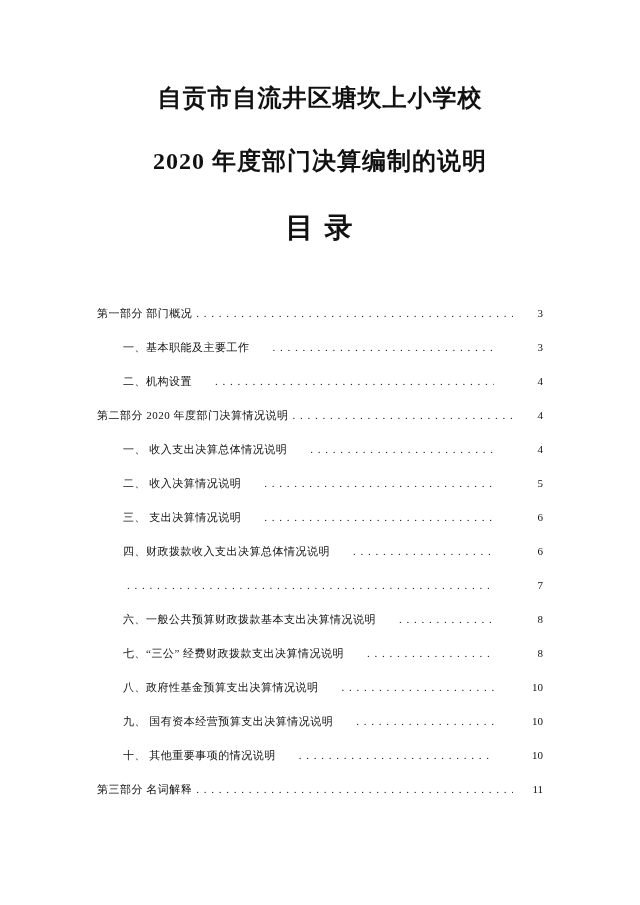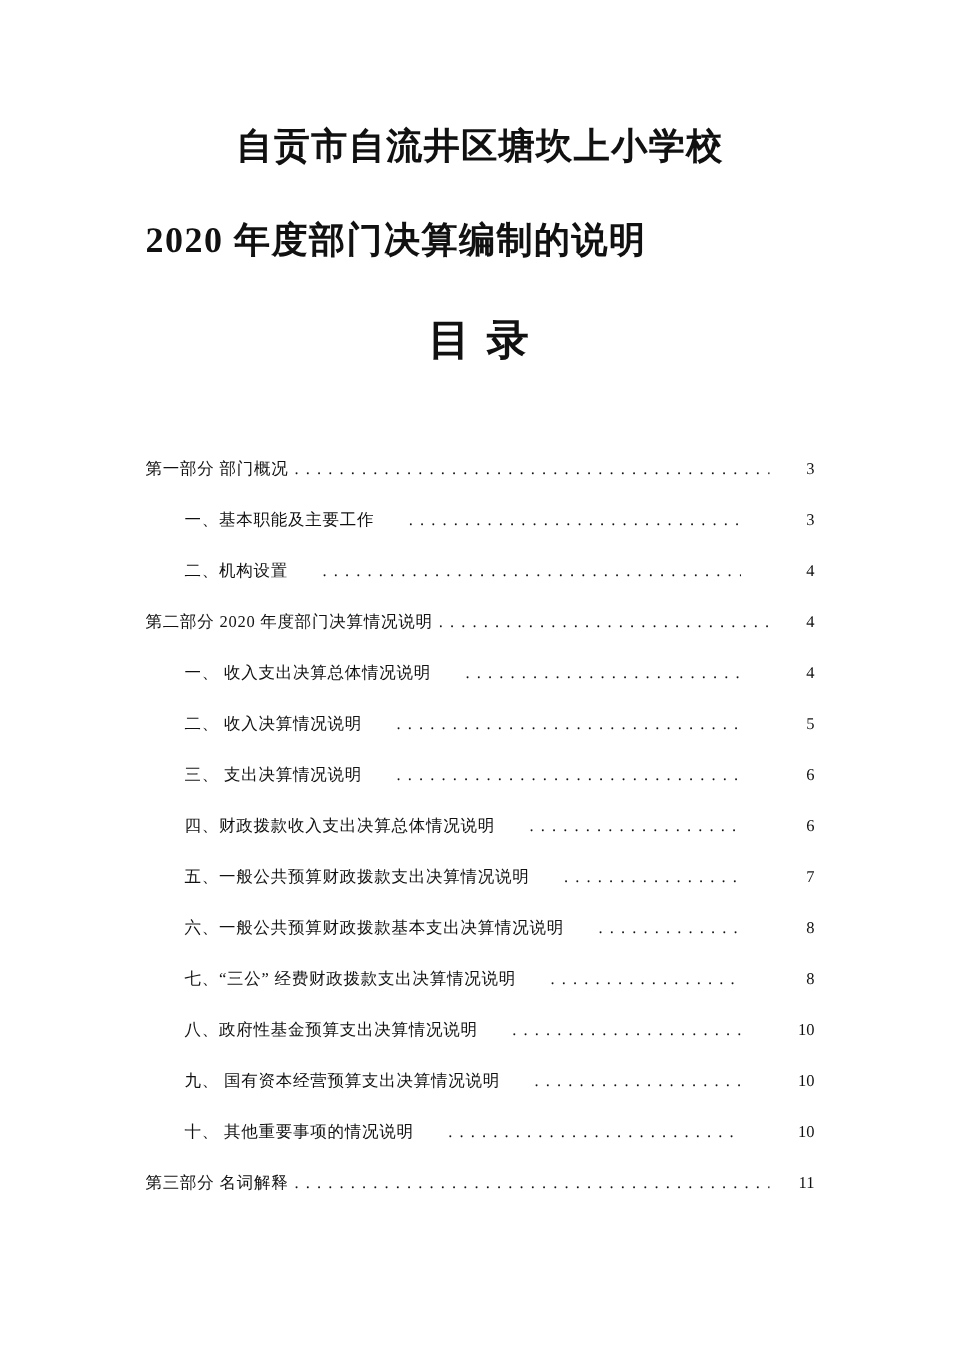--- a/index.html
+++ b/index.html
@@ -30,20 +30,21 @@
     text-align: center;
     letter-spacing: 1px;
     white-space: nowrap;
   }
   .doc-subtitle {
     margin: 0;
     padding-top: 35px;
     font-size: 24px;
     line-height: 28px;
     font-weight: bold;
+    text-align: center;
     letter-spacing: 1px;
     white-space: nowrap;
   }
   .toc-heading {
     margin: 0;
     padding-top: 40px;
     font-size: 28px;
     line-height: 26px;
     font-weight: bold;
     text-align: center;
@@ -135,21 +136,20 @@
     <span class="toc-page">6</span>
   </div>
 
   <div class="toc-row level-1">
     <span class="toc-label">四、财政拨款收入支出决算总体情况说明</span>
     <span class="toc-leader"></span>
     <span class="toc-page">6</span>
   </div>
 
   <div class="toc-row level-1">
-    <span class="toc-label">五、一般公共预算财政拨款支出决算情况说明</span>
     <span class="toc-leader"></span>
     <span class="toc-page">7</span>
   </div>
 
   <div class="toc-row level-1">
     <span class="toc-label">六、一般公共预算财政拨款基本支出决算情况说明</span>
     <span class="toc-leader"></span>
     <span class="toc-page">8</span>
   </div>
 

